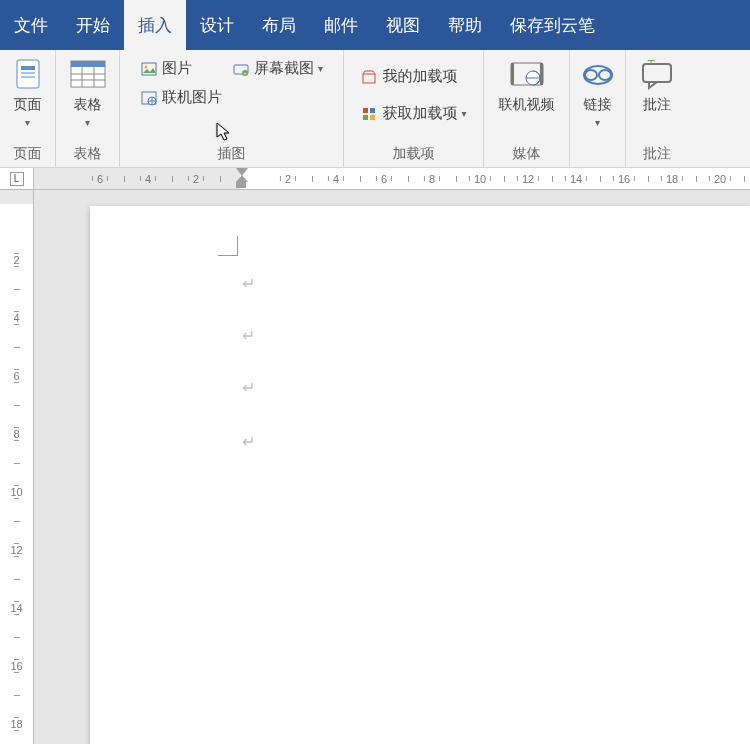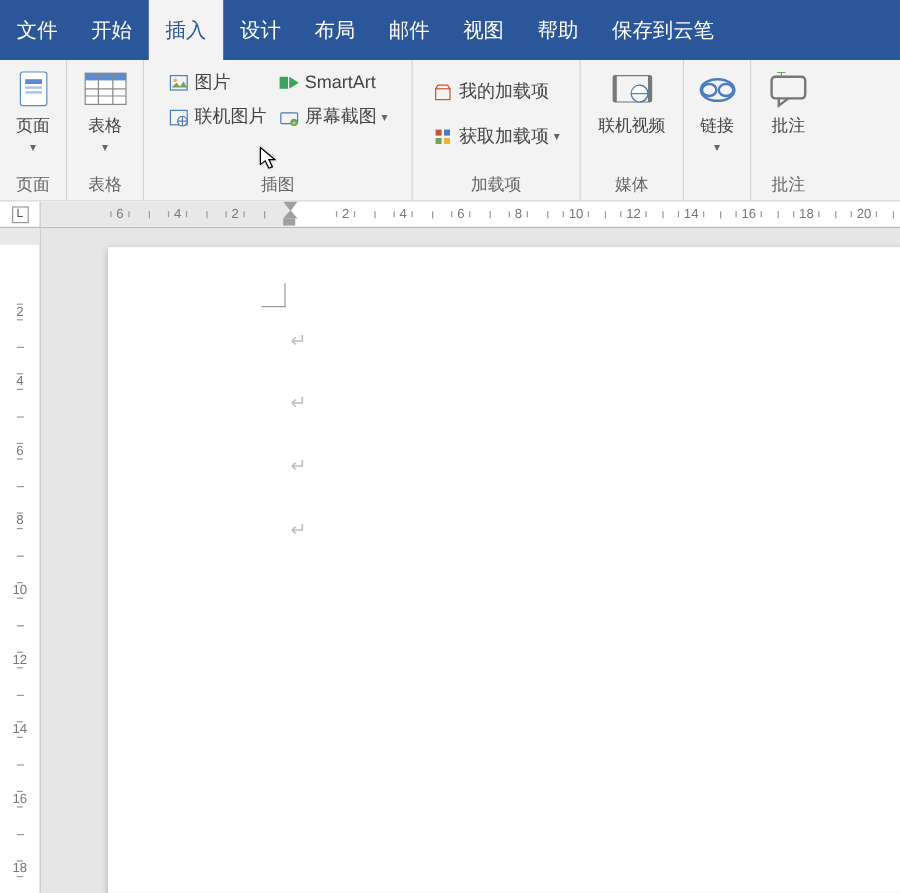--- a/index.html
+++ b/index.html
@@ -254,29 +254,20 @@
                 <circle cx="11" cy="11" r="4" fill="#fff" stroke="#4a7cc0"></circle>
                 <path d="M11 7 L11 15 M7 11 L15 11" stroke="#4a7cc0"></path>
               </svg>
             </span>
           <span>联机图片</span>
         </div>
       </div>
       <div class="small-col">
         <div class="small-row">
           <span class="icon16">
-              <svg width="18" height="16">
-                <rect x="1" y="3" width="7" height="10" fill="#3da060"></rect>
-                <path d="M9 3 L17 8 L9 13 Z" fill="#3da060"></path>
-              </svg>
-            </span>
-          <span>SmartArt</span>
-        </div>
-        <div class="small-row">
-          <span class="icon16">
               <svg width="16" height="16">
                 <rect x="1" y="4" width="14" height="9" rx="1" fill="none" stroke="#4a7cc0"></rect>
                 <circle cx="12" cy="12" r="3" fill="#6fa656"></circle>
                 <text x="12" y="14" font-size="5" fill="#fff" text-anchor="middle">+</text>
               </svg>
             </span>
           <span>屏幕截图</span>
           <span class="dd">▾</span>
         </div>
       </div>

